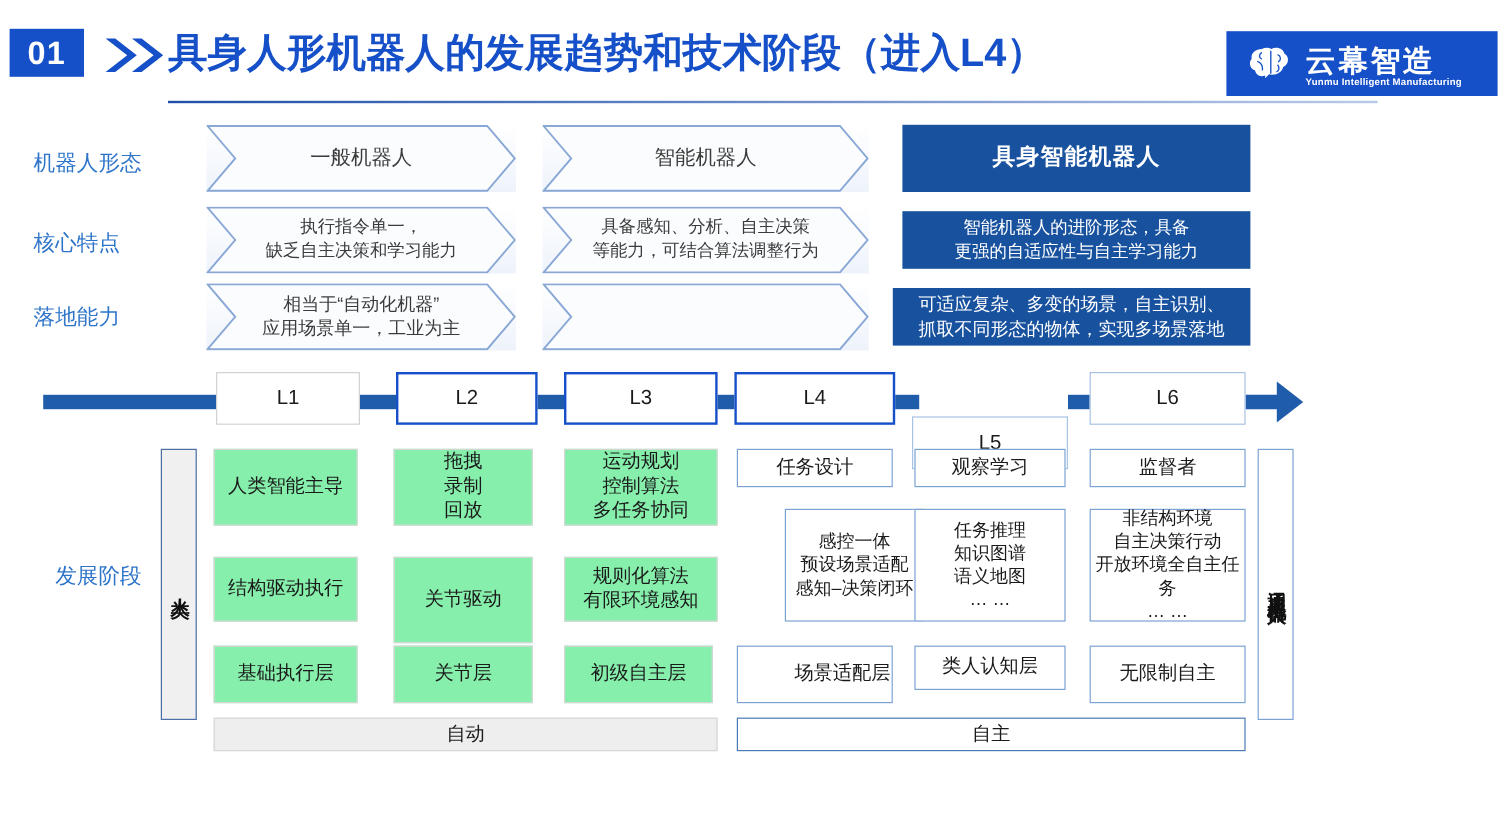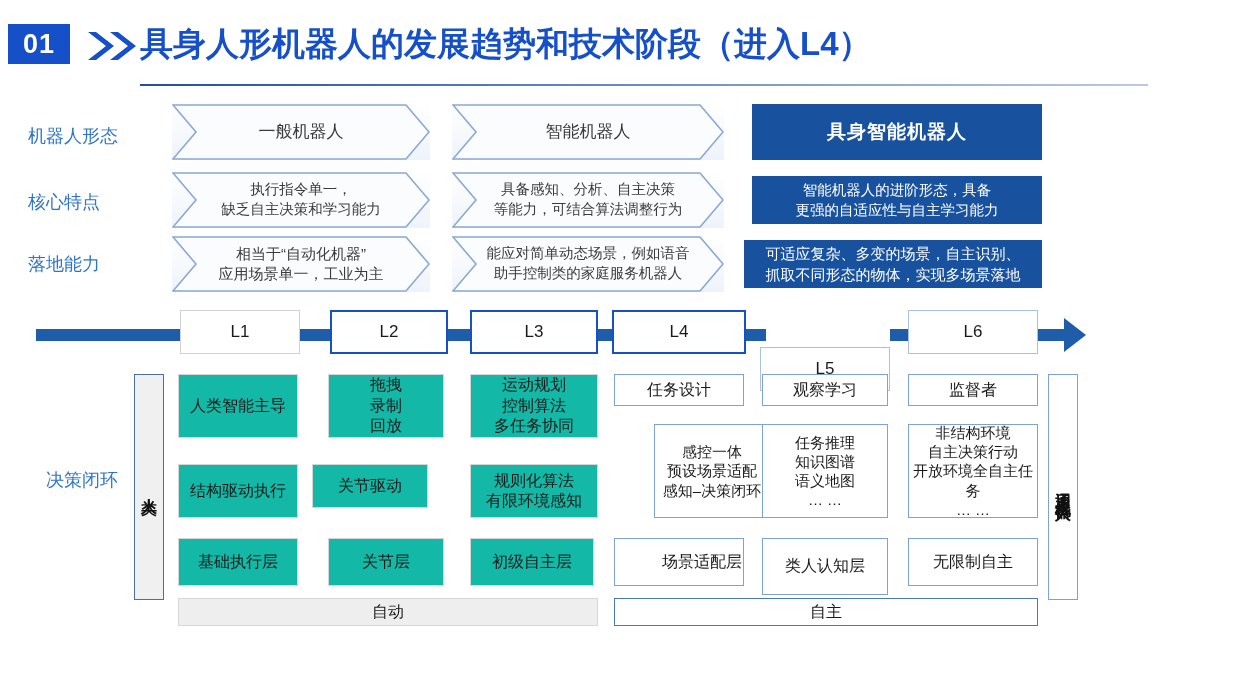--- a/index.html
+++ b/index.html
@@ -96,21 +96,21 @@
   .lvl.strong{border:2.5px solid #1650c8;}
 
   
   .cell{
     position:absolute;box-sizing:border-box;
     display:flex;align-items:center;justify-content:center;
     text-align:center;line-height:1.28;
     font-size:16px;color:#1a1a1a;
     white-space:pre-line;
   }
-  .cell.gray{background:#14b8a6;border:1px solid #d6d6d6;}
+  .cell.gray{background:#86efac;border:1px solid #d6d6d6;}
   .cell.blue{background:#ffffff;border:1px solid #7ba3d4;}
   .cell.sm{font-size:15px;}
 
   .vbox{
     position:absolute;box-sizing:border-box;
     background:#f0f0f0;border:1px solid #4a6fa5;
     display:flex;align-items:center;justify-content:center;
   }
   .vtext{
     writing-mode:vertical-rl;
@@ -136,20 +136,31 @@
   <div class="chev-mark">
     <svg width="60" height="40" viewBox="0 0 60 40">
       <path d="M4 6 L22 20 L4 34 L12 34 L30 20 L12 6 Z" fill="#1650c8"></path>
       <path d="M26 6 L44 20 L26 34 L34 34 L52 20 L34 6 Z" fill="#1650c8"></path>
     </svg>
   </div>
 
   <div class="deck-title">具身人形机器人的发展趋势和技术阶段（进入L4）</div>
   <div class="hdr-rule"></div>
 
+  <div class="logo">
+    <svg class="logo-brain" viewBox="0 0 40 32">
+      <path d="M12 3 C6 3 2 7 3 12 C0 15 1.5 21 6 22 C6.5 26 11 28.5 15 26.5
+               L15 29 L18.5 25.5 C24 27 30 24 31 19 C36 17 37 10 32 7
+               C31 2.5 25 0.5 20.5 3 C18 1.5 14.5 1.8 12 3 Z" fill="#ffffff"></path>
+      <path d="M12 6 C9 8 9.5 11 12 12 M20 4.5 L20 25 M26 8 C29 9 29.5 13 26.5 14.5
+               M8 14 C11 15 13 18 12.5 22 M26 17 C28 19.5 27.5 22 25 23.5" stroke="#1650c8" stroke-width="1.2" fill="none"></path>
+    </svg>
+    <div class="logo-cn">云幕智造</div>
+    <div class="logo-en">Yunmu Intelligent Manufacturing</div>
+  </div>
 </div>
 
 <div class="rowlabel" id="rl0">机器人形态</div>
 <div class="rowlabel" id="rl1">核心特点</div>
 <div class="rowlabel" id="rl2">落地能力</div>
 
 <div class="chevron" style="left:172px;top:104px;width:258px;height:56px;font-size:17px;">
   <svg class="chev-svg" width="258" height="56" viewBox="0 0 258 56" preserveAspectRatio="none">
     <path d="M1 1 L234 1 L257 28 L234 55 L1 55 L24 28 Z" fill="#fbfcfe" stroke="#89a8d6" stroke-width="1.6"></path>
   </svg>
@@ -195,22 +206,20 @@
     <path d="M1 1 L234 1 L257 28 L234 55 L1 55 L24 28 Z" fill="#fbfcfe" stroke="#89a8d6" stroke-width="1.6"></path>
   </svg>
   <div class="chev-txt" style="white-space:pre-line;">相当于“自动化机器”
 应用场景单一，工业为主</div>
 </div>
 
 <div class="chevron" style="left:452px;top:236px;width:272px;height:56px;font-size:14.5px;">
   <svg class="chev-svg" width="272" height="56" viewBox="0 0 272 56" preserveAspectRatio="none">
     <path d="M1 1 L248 1 L271 28 L248 55 L1 55 L24 28 Z" fill="#fbfcfe" stroke="#89a8d6" stroke-width="1.6"></path>
   </svg>
-  <div class="chev-txt" style="white-space:pre-line;padding:0 14px;">能应对简单动态场景，例如语音
-助手控制类的家庭服务机器人</div>
 </div>
 
 <div class="dark b3" style="left:744px;top:240px;width:298px;height:48px;">
   <span style="white-space:pre-line;">可适应复杂、多变的场景，自主识别、
 抓取不同形态的物体，实现多场景落地</span>
 </div>
 
 <div class="tl-bar" style="left:36px;top:329px;width:152px;"></div>
 <div class="tl-bar" style="left:298px;top:329px;width:36px;"></div>
 <div class="tl-bar" style="left:440px;top:329px;width:32px;"></div>
@@ -235,21 +244,21 @@
 <div class="lvl strong" style="left:612px;top:310px;width:134px;height:44px;">
     <span>L4</span>
   </div>
 <div class="lvl lite" style="left:760px;top:310px;width:130px;height:44px;margin-top:37px;">
     <span>L5</span>
   </div>
 <div class="lvl lite" style="left:908px;top:310px;width:130px;height:44px;">
     <span>L6</span>
   </div>
 
-<div class="stage-label">决策闭环</div>
+<div class="stage-label">发展阶段</div>
 
 <div class="vbox" style="left:134px;top:374px;width:30px;height:226px;">
   <span class="vtext">人类</span>
 </div>
 
 <div class="vbox blue-v" style="left:1048px;top:374px;width:30px;height:226px;">
   <span class="vtext">通用人形机器人</span>
 </div>
 
 <div class="cell gray" style="left:178px;top:374px;width:120px;height:64px;">人类智能主导</div>
@@ -257,36 +266,36 @@
 录制
 回放</div>
 <div class="cell gray" style="left:470px;top:374px;width:128px;height:64px;">运动规划
 控制算法
 多任务协同</div>
 <div class="cell blue" style="left:614px;top:374px;width:130px;height:32px;">任务设计</div>
 <div class="cell blue" style="left:762px;top:374px;width:126px;height:32px;">观察学习</div>
 <div class="cell blue" style="left:908px;top:374px;width:130px;height:32px;">监督者</div>
 
 <div class="cell gray" style="left:178px;top:464px;width:120px;height:54px;">结构驱动执行</div>
-<div class="cell gray" style="left:312px;top:464px;width:116px;height:44px;">关节驱动</div>
+<div class="cell gray" style="left:328px;top:464px;width:116px;height:72px;">关节驱动</div>
 <div class="cell gray" style="left:470px;top:464px;width:128px;height:54px;">规则化算法
 有限环境感知</div>
 <div class="cell blue sm" style="left:614px;top:424px;width:116px;height:94px;margin-left:40px;">感控一体
 预设场景适配
 感知–决策闭环</div>
 <div class="cell blue sm" style="left:762px;top:424px;width:126px;height:94px;">任务推理
 知识图谱
 语义地图
 … …</div>
 <div class="cell blue sm" style="left:908px;top:424px;width:130px;height:94px;">非结构环境
 自主决策行动
 开放环境全自主任务
 … …</div>
 
 <div class="cell gray" style="left:178px;top:538px;width:120px;height:48px;">基础执行层</div>
 <div class="cell gray" style="left:328px;top:538px;width:116px;height:48px;">关节层</div>
 <div class="cell gray" style="left:470px;top:538px;width:124px;height:48px;">初级自主层</div>
 <div class="cell blue" style="left:614px;top:538px;width:130px;height:48px;padding-left:46px;">场景适配层</div>
-<div class="cell blue" style="left:762px;top:538px;width:126px;height:57px;">类人认知层</div>
+<div class="cell blue" style="left:762px;top:538px;width:126px;height:37px;">类人认知层</div>
 <div class="cell blue" style="left:908px;top:538px;width:130px;height:48px;">无限制自主</div>
 
 <div class="footbar gray" style="left:178px;top:598px;width:420px;height:28px;">自动</div>
 <div class="footbar blue" style="left:614px;top:598px;width:424px;height:28px;">自主</div>
 
 </body></html>

